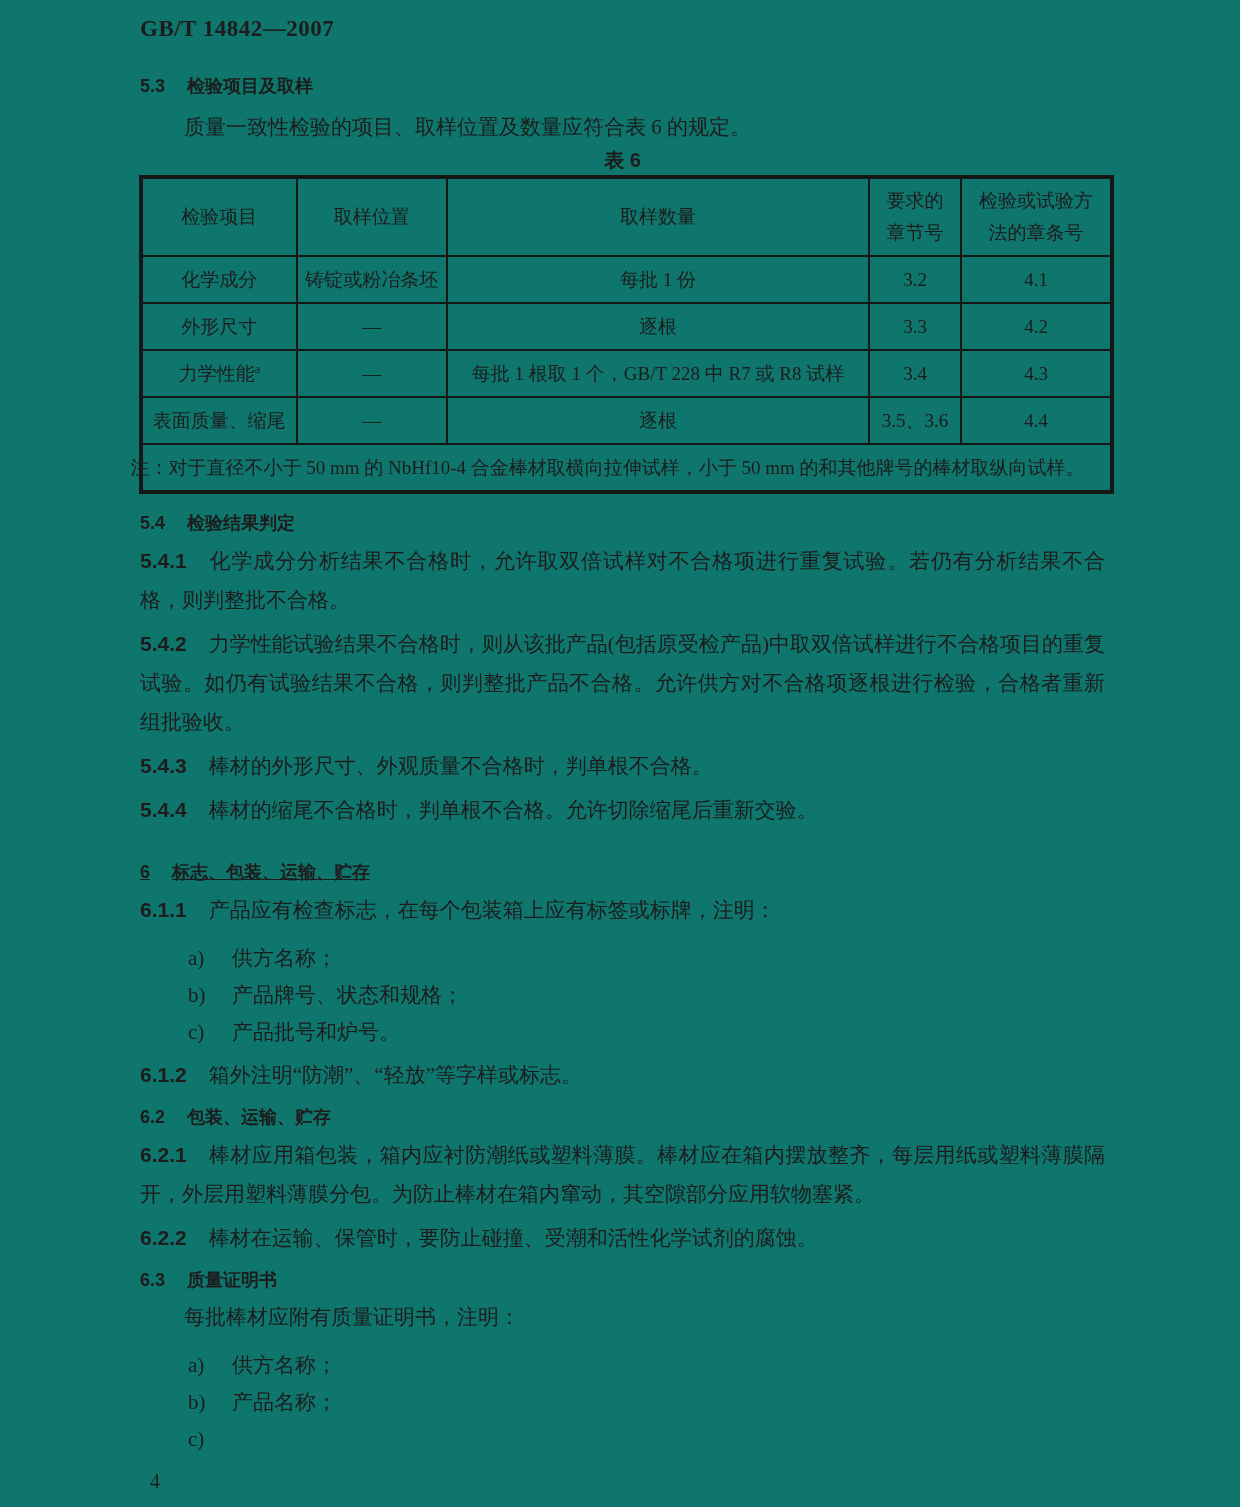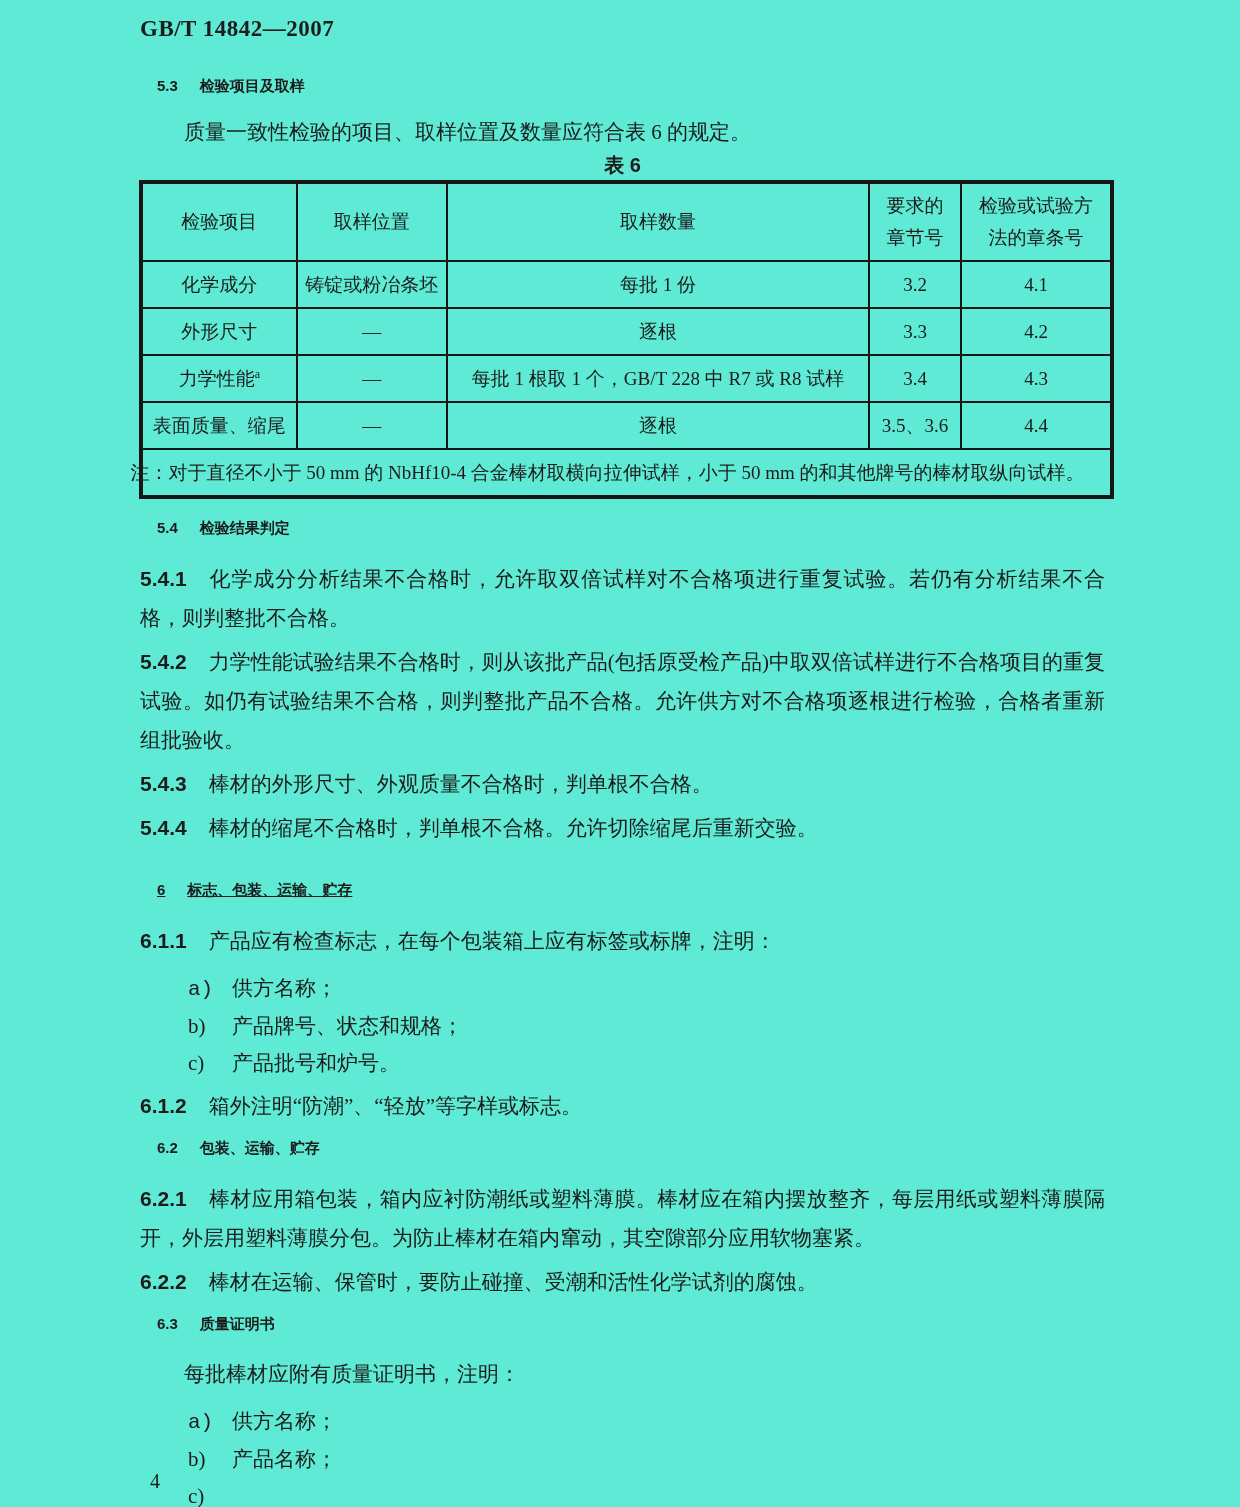--- a/index.html
+++ b/index.html
@@ -1,29 +1,29 @@
 <!DOCTYPE html>
 <html><head>
 <meta charset="utf-8">
 <style>
   html,body { margin:0; padding:0; background:#e8e8e8; }
   .page {
-    width:1240px; height:1507px; background:#5eead4; color:#1c1c1c;
+    width:1240px; height:1507px; background:#0f766e; color:#1c1c1c;
     position:relative; box-sizing:border-box; overflow:hidden;
     padding:16px 135px 0 140px;
     font-family:"Liberation Serif", serif;
     font-size:21px;
   }
   .doc-header {
     font-family:"Liberation Serif", serif;
     font-weight:bold; font-size:23px; letter-spacing:0.5px;
   }
   .sec-h {
     font-family:"Liberation Sans", sans-serif;
-    font-weight:bold; font-size:15px; line-height:28px; margin:17px;
+    font-weight:bold; font-size:18px; line-height:28px; margin:0;
   }
   .sec-h .num { margin-right:22px; }
   .h53 { margin-top:30px; }
   .h54 { margin-top:16px; }
   .h6  { margin-top:28px;text-decoration:underline; }
   .h61 { margin-top:30px; }
   .h62 { margin-top:8px; }
   .h63 { margin-top:8px; }
   .para {
     margin:4px 0 0 0; line-height:39px; text-align:justify;
@@ -54,21 +54,21 @@
   .c4 { width:9.5%; } .c5 { width:15.5%; }
   td.note-cell {
     text-align:left; line-height:36px; height:70px;
     padding:6px 20px 6px 66px; text-indent:-38px; font-size:19px;
   }
   sup.fn { font-size:12px; vertical-align:super; line-height:0; }
   .list-item {
     padding-left:48px; line-height:37px; margin:0; text-align:justify;
   }
   .list-item .li-label { display:inline-block; width:44px; }
-  .list-first { margin-top:10px;font-family:Liberation Mono, monospace; }
+  .list-first { margin-top:10px; }
   .page-num {
     position:absolute; left:150px; top:1470px; font-size:20px;
   }
 </style>
 </head>
 <body>
 
 <div class="page">
 
   <div class="doc-header">GB/T 14842—2007</div>

